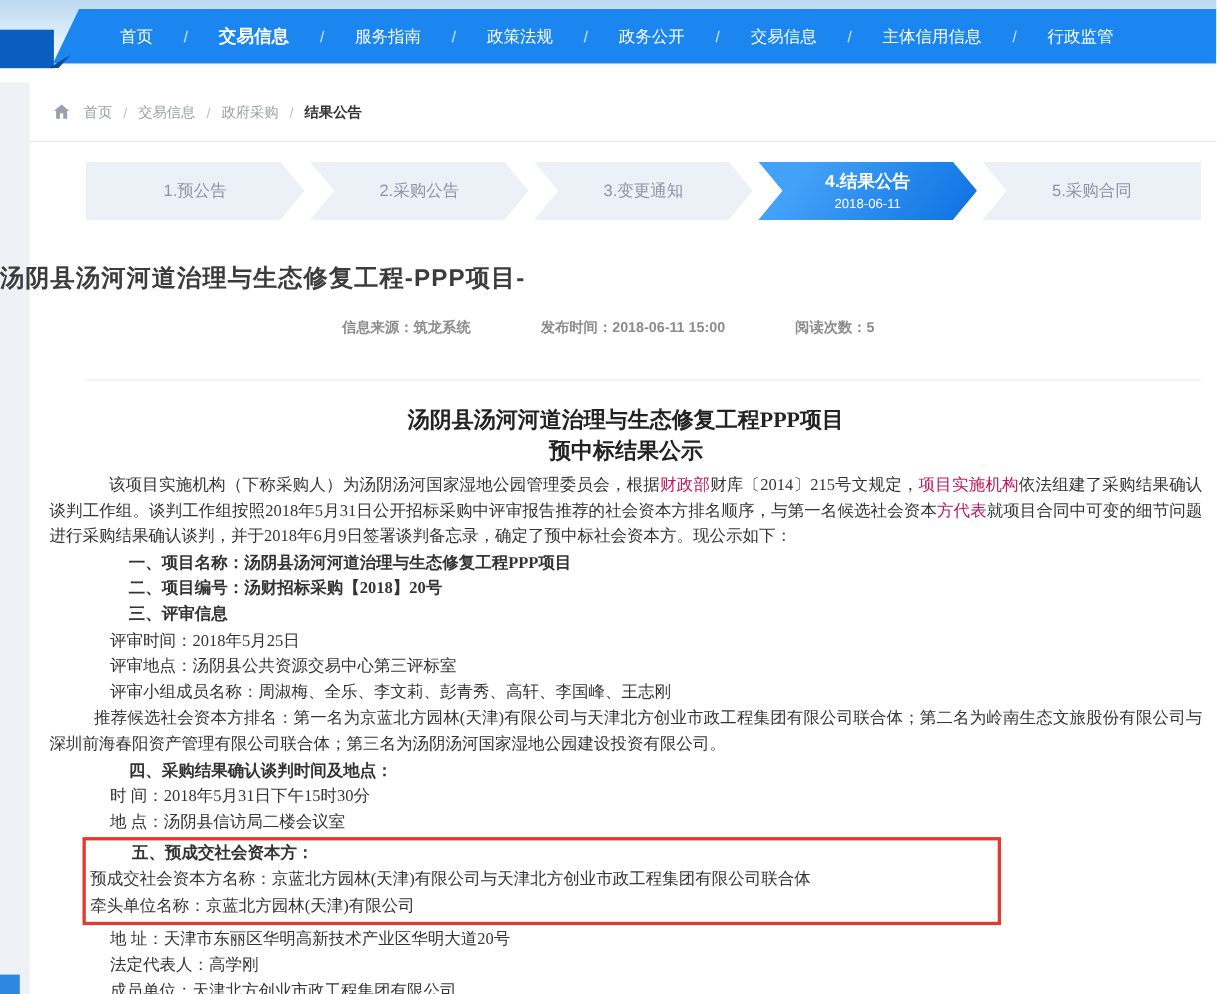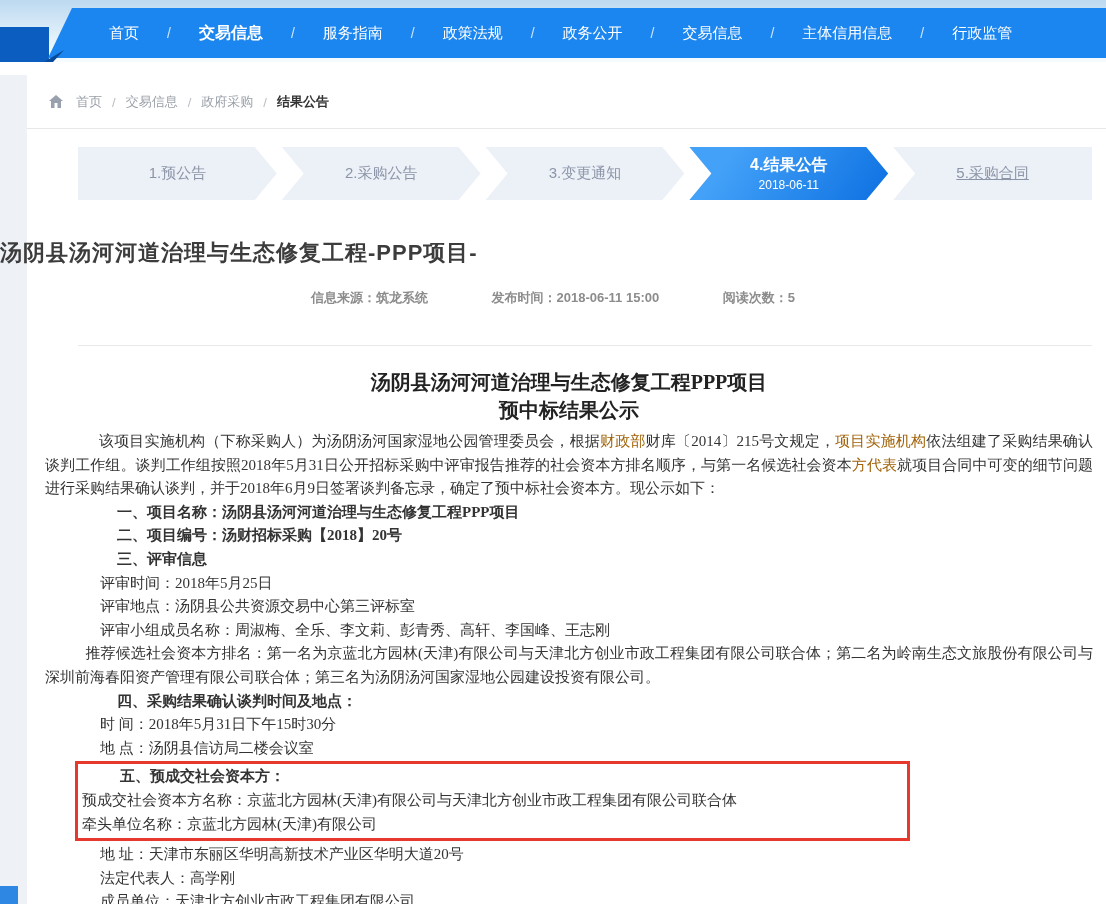--- a/index.html
+++ b/index.html
@@ -33,21 +33,21 @@
   .crumb { color:#9aa0a8; cursor:pointer; }
   .crumb.current { color:#333; font-weight:bold; cursor:default; }
   .crumb-sep { margin:0 10px; color:#b9bec5; }
 
   
   .steps { position:absolute; left:78px; top:147px; width:1014px; height:53px; display:flex; gap:5px; }
   .step { flex:1; position:relative; background:#ecf0f7; color:#8c95a8; font-size:15px;
           display:flex; flex-direction:column; align-items:center; justify-content:center; cursor:pointer;
           clip-path:polygon(0 0, calc(100% - 22px) 0, 100% 50%, calc(100% - 22px) 100%, 0 100%, 22px 50%);text-align:center; }
   .step:first-child { clip-path:polygon(0 0, calc(100% - 22px) 0, 100% 50%, calc(100% - 22px) 100%, 0 100%); }
-  .step:last-child  { clip-path:polygon(0 0, 100% 0, 100% 100%, 0 100%, 22px 50%);text-decoration:underline; }
+  .step:last-child  { clip-path:polygon(0 0, 100% 0, 100% 100%, 0 100%, 22px 50%); }
   .step.active { background:linear-gradient(125deg,#43a1f8 20%,#0c70e1); color:#fff; }
   .step.active .step-label { font-weight:bold; font-size:16px; }
   .step-date { font-size:12px; margin-top:2px; }
 
   
   .doc-title { position:absolute; left:0; top:238px; width:1106px; text-align:left;
                font-size:22px; font-weight:bold; color:#3c3c3c; letter-spacing:1px; }
   .doc-meta { position:absolute; left:0; top:289px; width:1106px; text-align:center;
               font-size:13px; color:#8c8c8c; font-weight:600; }
   .doc-meta span.group { margin:0 30px; }
@@ -55,21 +55,21 @@
 
   
   .article { position:absolute; left:45px; top:368px; width:1048px;
              font-family:"Liberation Serif","DejaVu Serif",serif;
              font-size:15px; color:#333; line-height:23.6px; }
   .art-h { text-align:center; font-size:20px; font-weight:bold; line-height:28px; color:#222; }
   .art-h.second { margin-bottom:6px; }
   .para { text-align:justify; }
   .para.p1 { text-indent:3.6em; }
   .para.p2 { text-indent:2.7em; }
-  .red { color:#a16207; }
+  .red { color:#be185d; }
   .h-item { font-weight:bold; margin-left:72px; }
   .info { margin-left:55px; }
   .redbox { border:3px solid #e6382c; margin-left:30px; width:835px; padding:1px 3px 2px 4px; margin-top:1px; margin-bottom:2px; }
   .redbox .h-item { margin-left:38px; }
 </style>
 </head>
 <body>
 
 <div class="stage">
 

